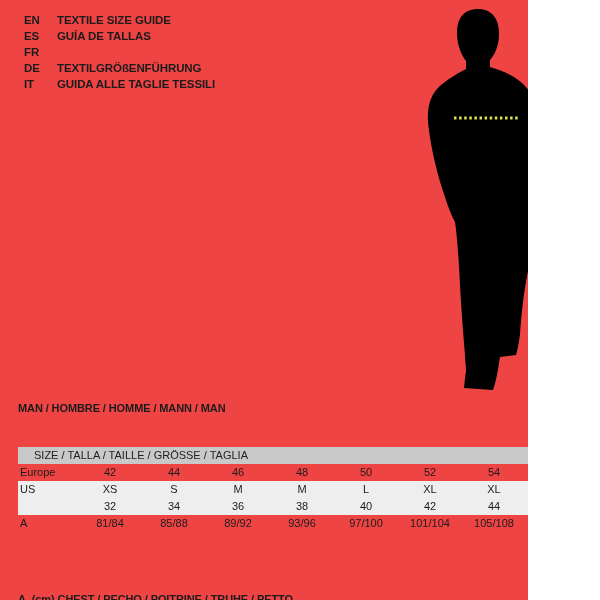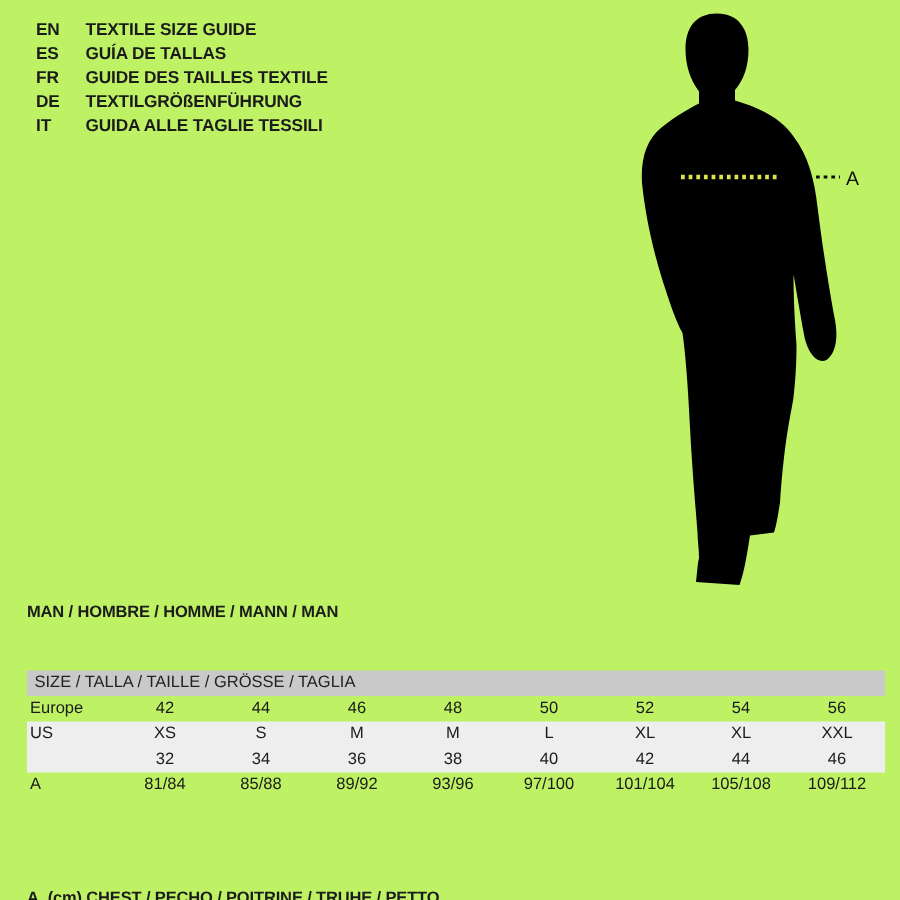--- a/index.html
+++ b/index.html
@@ -1,32 +1,32 @@
 <!DOCTYPE html>
 <html><head>
 <meta charset="utf-8">
 <style>
   html,body{margin:0;padding:0;}
   .page{
-    position:relative;width:600px;height:600px;background:#bef264;
+    position:relative;width:528px;height:600px;background:#ef4444;
     font-family:"Liberation Sans", sans-serif;color:#1b1b1b;overflow:hidden;
   }
   
   .langs{position:absolute;left:24px;top:12px;}
   .lang-row{display:flex;height:16px;align-items:center;font-weight:700;font-size:11.5px;letter-spacing:-0.1px;}
   .lang-code{width:33px;flex:0 0 33px;}
   
   .cats{position:absolute;left:18px;top:102px;font-weight:700;font-size:11.5px;line-height:18px;letter-spacing:-0.1px;white-space:nowrap;}
   
   .figure-svg{position:absolute;left:400px;top:0;}
   
   .man-title{position:absolute;left:18px;top:402px;font-weight:700;font-size:11px;letter-spacing:-0.1px;}
   
   .size-table{position:absolute;left:18px;top:447px;width:572px;font-size:11px;}
-  .thead{height:17px;line-height:17px;padding-left:5px;color:#222;}
+  .thead{height:17px;line-height:17px;padding-left:16px;color:#222;}
   .trow{display:flex;height:17px;line-height:17px;}
   .tlabel{flex:0 0 58px;padding-left:2px;}
   .tcell{flex:1;text-align:center;}
   
   .footnote{position:absolute;left:18px;top:549px;font-weight:700;font-size:11px;letter-spacing:-0.1px;white-space:nowrap;margin-top:44px;}
 </style>
 </head>
 <body>
 
 <div class="page">
@@ -35,21 +35,20 @@
     <div class="lang-row">
       <span class="lang-code">EN</span>
       <span class="lang-label">TEXTILE SIZE GUIDE</span>
     </div>
     <div class="lang-row">
       <span class="lang-code">ES</span>
       <span class="lang-label">GUÍA DE TALLAS</span>
     </div>
     <div class="lang-row">
       <span class="lang-code">FR</span>
-      <span class="lang-label">GUIDE DES TAILLES TEXTILE</span>
     </div>
     <div class="lang-row">
       <span class="lang-code">DE</span>
       <span class="lang-label">TEXTILGRÖßENFÜHRUNG</span>
     </div>
     <div class="lang-row">
       <span class="lang-code">IT</span>
       <span class="lang-label">GUIDA ALLE TAGLIE TESSILI</span>
     </div>
   </div>

